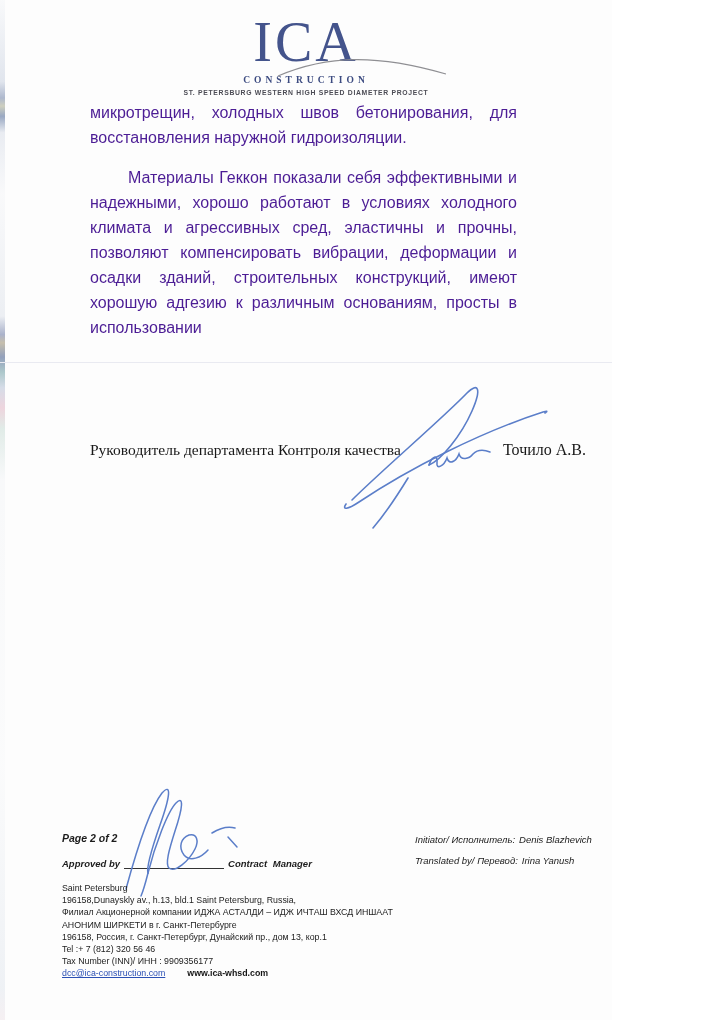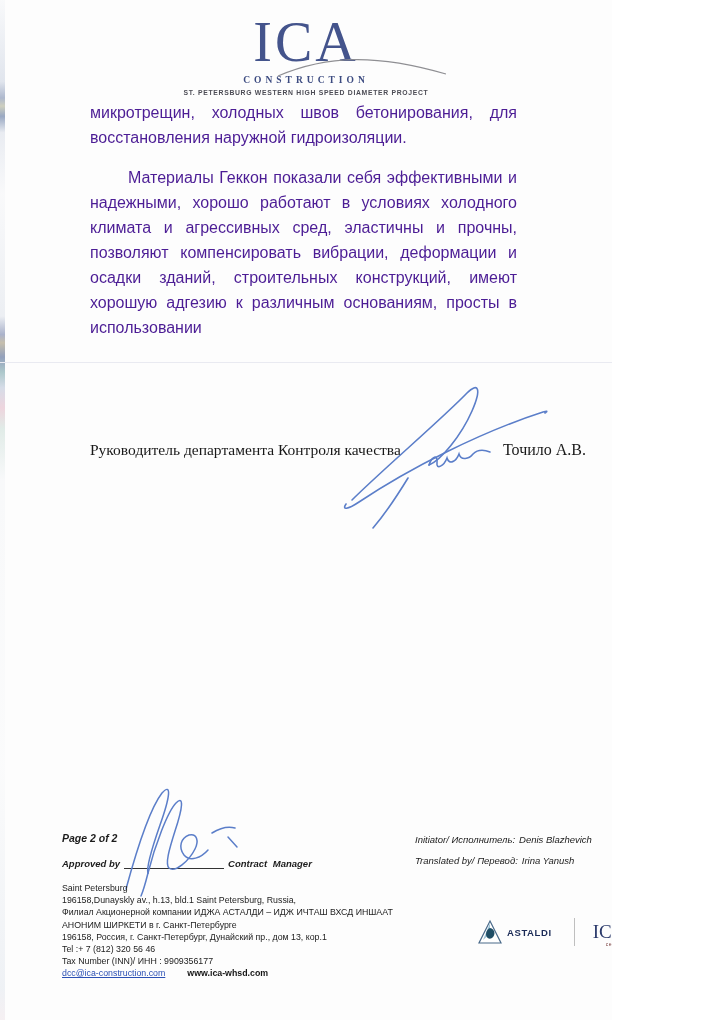--- a/index.html
+++ b/index.html
@@ -152,30 +152,14 @@
     <div>Филиал Акционерной компании ИДЖА АСТАЛДИ – ИДЖ ИЧТАШ ВХСД ИНШААТ</div>
     <div>АНОНИМ ШИРКЕТИ в г. Санкт-Петербурге</div>
     <div>196158, Россия, г. Санкт-Петербург, Дунайский пр., дом 13, кор.1</div>
     <div>Tel :+ 7 (812) 320 56 46</div>
     <div>Tax Number (INN)/ ИНН : 9909356177</div>
     <div>
       <span class="email">dcc@ica-construction.com</span><span class="site">www.ica-whsd.com</span>
     </div>
   </div>
 
-  <div class="brands">
-    <div class="astaldi-wrap">
-      <svg width="24" height="26" viewBox="0 0 24 26">
-        <path d="M12,2 L23,24 L1,24 Z" fill="#ffffff" stroke="#4a6a8a" stroke-width="1.2"></path>
-        <path d="M12,4 L12,15 L5,21 Z" fill="#9ec4d8"></path>
-        <path d="M12,9 C17,10 18,16 14,19 C10.5,21 8,18.5 8,15 C8,12 10,9.7 12,9 Z" fill="#1f4e66"></path>
-      </svg>
-      <span class="astaldi-label">ASTALDI</span>
-    </div>
-    <div class="brand-divider"></div>
-    <div class="ictas-wrap">
-      <span class="ictas-prefix">IC</span>
-      <span class="ictas-sub">ce</span>
-      <span class="ictas-name">içtaş</span>
-    </div>
-  </div>
 
 </div>
 
 </body></html>

